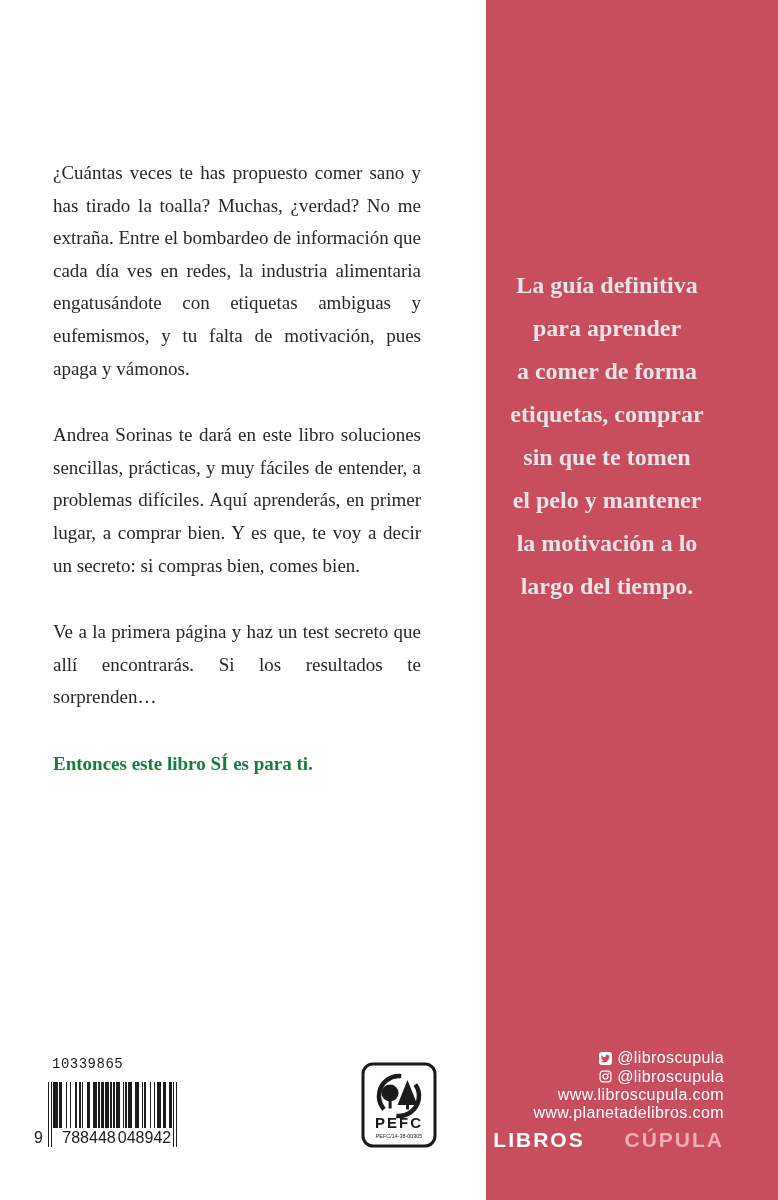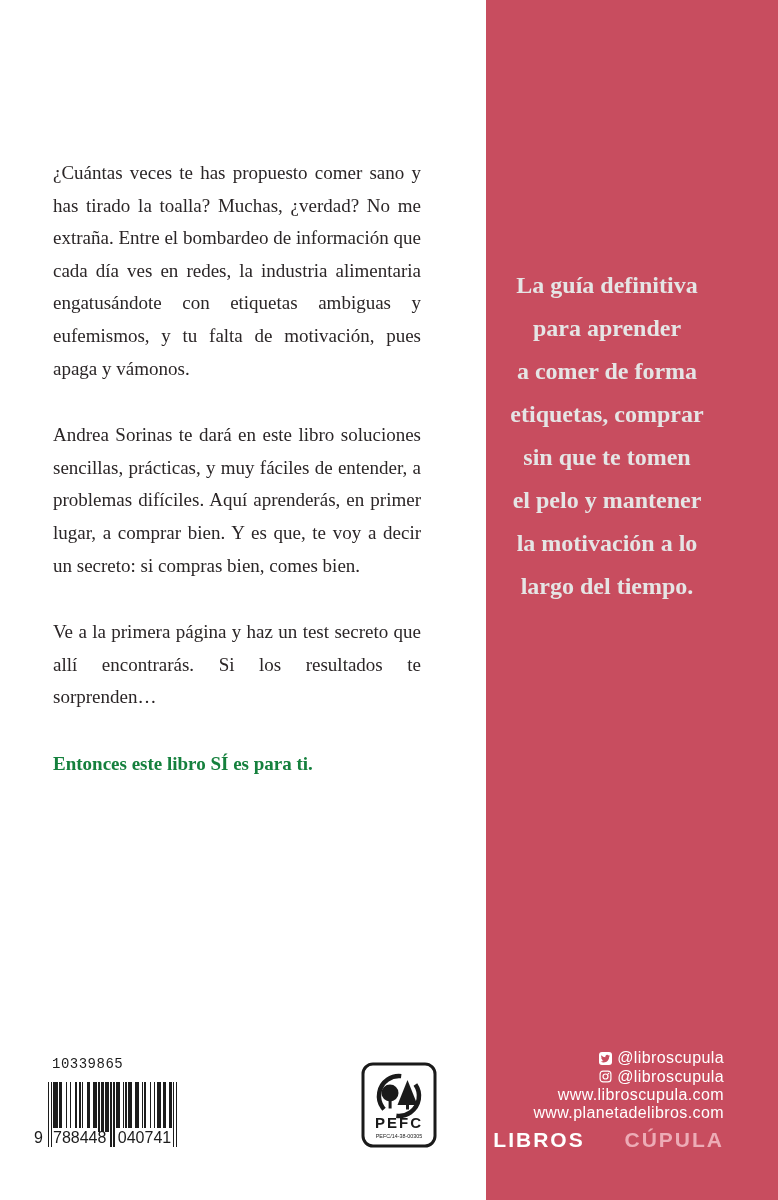--- a/index.html
+++ b/index.html
@@ -26,21 +26,21 @@
   }
   .barcode { position:absolute; left:48px; top:1082px; width:129px; height:65px; }
   .barcode svg { position:absolute; left:0; top:0; }
   .bc-digit {
     position:absolute; top:46px; height:19px; line-height:19px;
     font-family:"Liberation Sans", sans-serif; font-size:16px; color:#1c1c1c;
     background:#ffffff; text-align:center;
   }
   .bc-lead { position:absolute; left:-14px; top:46px; height:19px; line-height:19px;
     font-family:"Liberation Sans", sans-serif; font-size:16px; color:#1c1c1c; }
-  .bc-g1 { left:5px;  width:44px; }
+  .bc-g1 { left:5px;  width:72px; }
   .bc-g2 { left:68px; width:57px; }
 
   
   .pefc { position:absolute; left:359px; top:1062px; width:80px; height:86px;text-align:center; }
 
   
   .right-panel {
     position:absolute; left:486px; top:0; width:292px; height:1200px;
     background:#c84d5f;
   }
@@ -125,21 +125,21 @@
         <rect x="82" y="0" width="1" height="50" fill="#1c1c1c"></rect>
         <rect x="85" y="0" width="1" height="50" fill="#1c1c1c"></rect>
         <rect x="86" y="0" width="1" height="50" fill="#1c1c1c"></rect>
         <rect x="89" y="0" width="1" height="50" fill="#1c1c1c"></rect>
         <rect x="90" y="0" width="1" height="50" fill="#1c1c1c"></rect>
         <rect x="92" y="0" width="1" height="65" fill="#1c1c1c"></rect>
         <rect x="94" y="0" width="1" height="65" fill="#1c1c1c"></rect>
       </svg>
     <span class="bc-lead">9</span>
     <span class="bc-digit bc-g1">788448</span>
-    <span class="bc-digit bc-g2">040741</span>
+    <span class="bc-digit bc-g2">048942</span>
   </div>
 
   <div class="pefc">
     <svg viewBox="0 0 76 86" width="76" height="86">
       <rect x="2" y="2" width="72" height="82" rx="10" fill="#ffffff" stroke="#1a1a1a" stroke-width="3"></rect>
       <circle cx="38" cy="34" r="20" fill="none" stroke="#1a1a1a" stroke-width="4.5" stroke-dasharray="46 14 48 18" transform="rotate(-35 38 34)"></circle>
       <circle cx="29" cy="31" r="8.5" fill="#1a1a1a"></circle>
       <rect x="27.6" y="38" width="3" height="8.5" fill="#1a1a1a"></rect>
       <polygon points="46.5,18 36.5,43 56.5,43" fill="#1a1a1a"></polygon>
       <rect x="45" y="43" width="3" height="4.5" fill="#1a1a1a"></rect>

